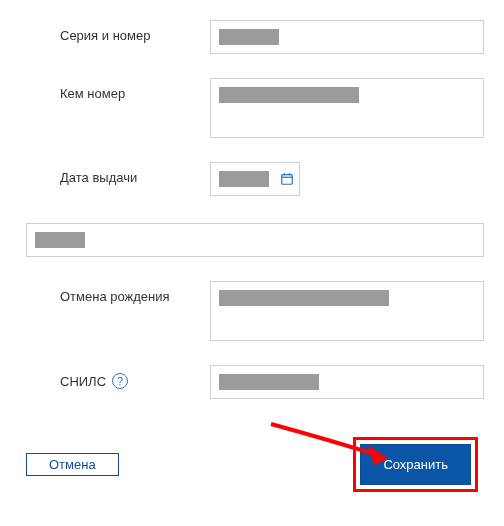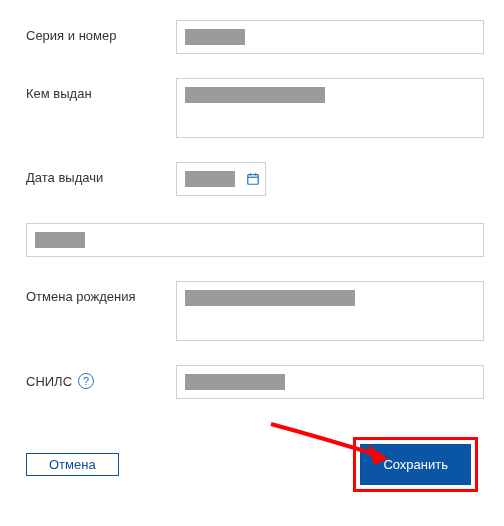--- a/index.html
+++ b/index.html
@@ -18,20 +18,21 @@
     }
     .form-label {
       width: 150px;
       flex-shrink: 0;
       padding-top: 8px;
       font-size: 13px;
       color: #333;
       display: flex;
       align-items: center;
       gap: 6px;
+      margin-left: 34px;
     }
     .form-control-wrap {
       flex: 1;
     }
     .text-input {
       width: 100%;
       height: 34px;
       border: 1px solid #d0d0d0;
       padding: 6px 8px;
       font-size: 13px;
@@ -139,21 +140,21 @@
 <body>
 
 <div class="form-row">
   <div class="form-label">Серия и номер</div>
   <div class="form-control-wrap">
     <div class="text-input redacted r-60" value=""></div>
   </div>
 </div>
 
 <div class="form-row">
-  <div class="form-label">Кем выдан</div>
+  <div class="form-label">Кем номер</div>
   <div class="form-control-wrap">
     <div class="textarea-input redacted r-140" value=""></div>
   </div>
 </div>
 
 <div class="form-row">
   <div class="form-label">Дата выдачи</div>
   <div class="form-control-wrap">
     <div class="date-wrap">
       <div class="date-input redacted r-50" value=""></div>

